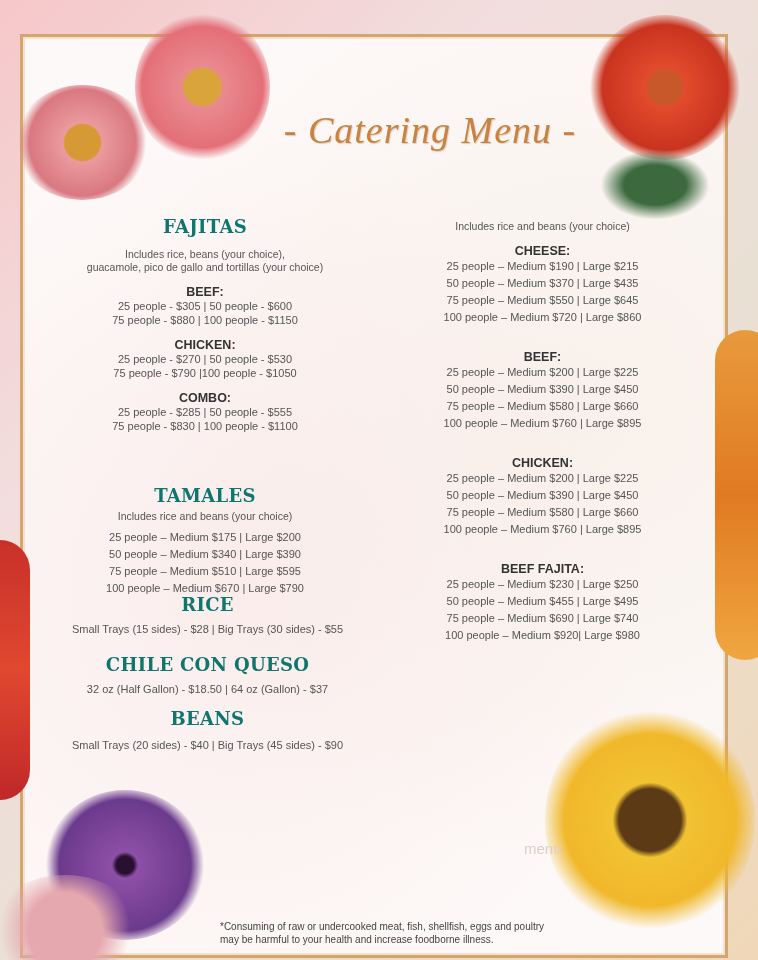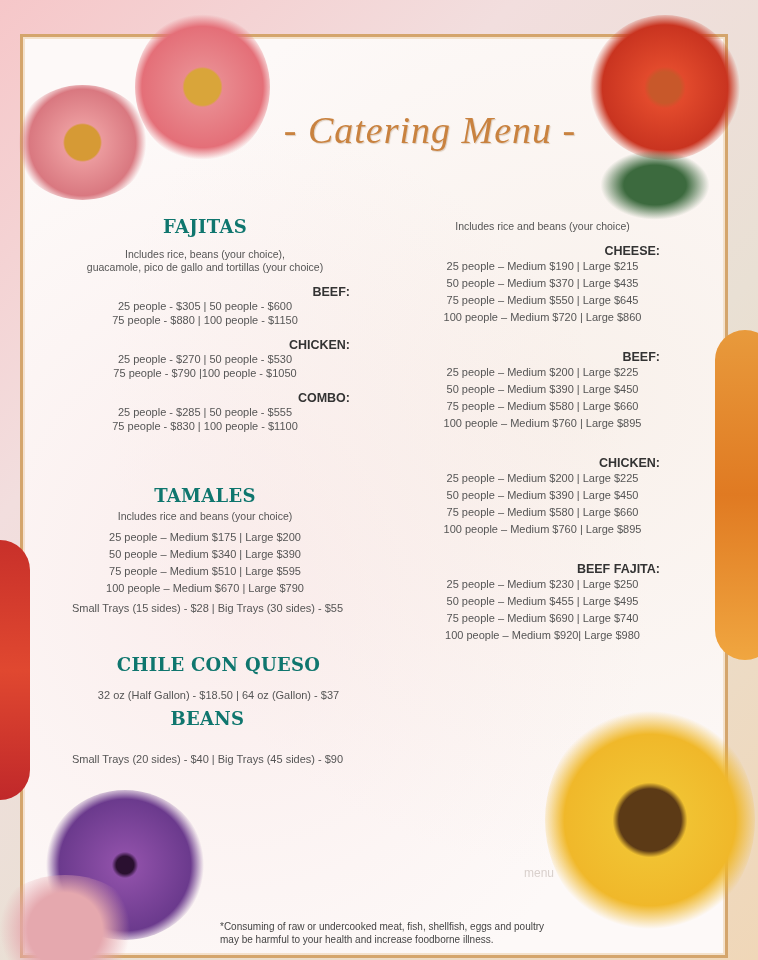--- a/index.html
+++ b/index.html
@@ -4,25 +4,25 @@
 <style>
   html,body{margin:0;padding:0;}
   body{width:758px;height:960px;position:relative;overflow:hidden;background:#f3e4e4;font-family:"Liberation Sans",sans-serif;}
   .bg{position:absolute;inset:0;background:linear-gradient(135deg,#f6c7c9 0%,#f2dede 30%,#e9e0d4 60%,#f0d7b8 100%);}
   .paper{position:absolute;left:20px;top:34px;width:702px;height:918px;background:#fdf9f8;border:3px solid #d4a56c;box-shadow:inset 0 0 0 2px #f4e2cc;}
   .paper::before{content:"";position:absolute;inset:0;background:radial-gradient(ellipse at 30% 60%,rgba(245,215,215,.35),transparent 60%),radial-gradient(ellipse at 80% 40%,rgba(240,225,210,.35),transparent 60%);}
   .flower{position:absolute;border-radius:50%;}
   .title{position:absolute;left:270px;top:108px;width:320px;text-align:center;font-family:Liberation Serif, serif;font-style:italic;font-size:38px;color:#c9823f;letter-spacing:1px;text-shadow:1px 1px 1px #8a5a2a44;}
   .col{position:absolute;text-align:center;color:#555;}
   .h{font-family:"DejaVu Serif",serif;font-weight:bold;color:#0f766e;font-size:18px;letter-spacing:.3px;}
-  .sub{font-weight:bold;color:#333;font-size:12.5px;text-align:right;}
+  .sub{font-weight:bold;color:#333;font-size:12.5px;}
   .t{font-size:11px;line-height:17px;color:#555;}
   .note{font-size:10.5px;line-height:13px;color:#555;}
   .disc{position:absolute;left:220px;top:920px;width:400px;text-align:left;font-size:10px;line-height:13px;color:#444;}
-  .watermark{position:absolute;left:524px;top:866px;font-size:12px;color:#d9d0cc;}
+  .watermark{position:absolute;left:524px;top:840px;font-size:15px;color:#d9d0cc;}
 </style>
 </head>
 <body>
 
 <div class="bg"></div>
 <div class="paper"></div>
 
 <div class="flower" style="left:135px;top:12px;width:135px;height:150px;background:radial-gradient(circle,#d9a53a 0 18%,#e98a8f 20%,#e46f78 60%,transparent 72%);"></div>
 <div class="flower" style="left:15px;top:85px;width:135px;height:115px;background:radial-gradient(circle,#d69a35 0 20%,#eb9a9d 22%,#d97880 60%,transparent 72%);"></div>
 <div class="flower" style="left:590px;top:15px;width:150px;height:145px;background:radial-gradient(circle,#c8582a 0 15%,#e24a2c 20%,#c93420 60%,transparent 72%);"></div>
@@ -53,31 +53,32 @@
 <div class="col" style="left:60px;top:461px;width:290px;margin-top:24px;">
   <div class="h">TAMALES</div>
   <div class="note" style="margin-top:4px;margin-bottom:6px">Includes rice and beans (your choice)</div>
   <div class="t">25 people – Medium $175 | Large $200</div>
   <div class="t">50 people – Medium $340 | Large $390</div>
   <div class="t">75 people – Medium $510 | Large $595</div>
   <div class="t">100 people – Medium $670 | Large $790</div>
 </div>
 
 <div class="col" style="left:55px;top:594px;width:305px;">
+  <div class="h">RICE</div>
   <div class="t" style="margin-top:6px">Small Trays (15 sides) - $28 | Big Trays (30 sides) - $55</div>
 </div>
 
-<div class="col" style="left:66px;top:654px;width:305px;">
+<div class="col" style="left:55px;top:654px;width:305px;">
   <div class="h">CHILE CON QUESO</div>
-  <div class="t" style="margin-top:12px">32 oz (Half Gallon) - $18.50 | 64 oz (Gallon) - $37</div>
+  <div class="t" style="margin-top:6px">32 oz (Half Gallon) - $18.50 | 64 oz (Gallon) - $37</div>
 </div>
 
 <div class="col" style="left:55px;top:708px;width:305px;">
   <div class="h">BEANS</div>
-  <div class="t" style="margin-top:22px">Small Trays (20 sides) - $40 | Big Trays (45 sides) - $90</div>
+  <div class="t" style="margin-top:8px">Small Trays (20 sides) - $40 | Big Trays (45 sides) - $90</div>
 </div>
 
 <div class="col" style="left:425px;top:216px;width:235px;">
   <div class="note" style="margin-top:4px">Includes rice and beans (your choice)</div>
 
   <div class="sub" style="margin-top:11px">CHEESE:</div>
   <div class="t">25 people – Medium $190 | Large $215</div>
   <div class="t">50 people – Medium $370 | Large $435</div>
   <div class="t">75 people – Medium $550 | Large $645</div>
   <div class="t">100 people – Medium $720 | Large $860</div>

